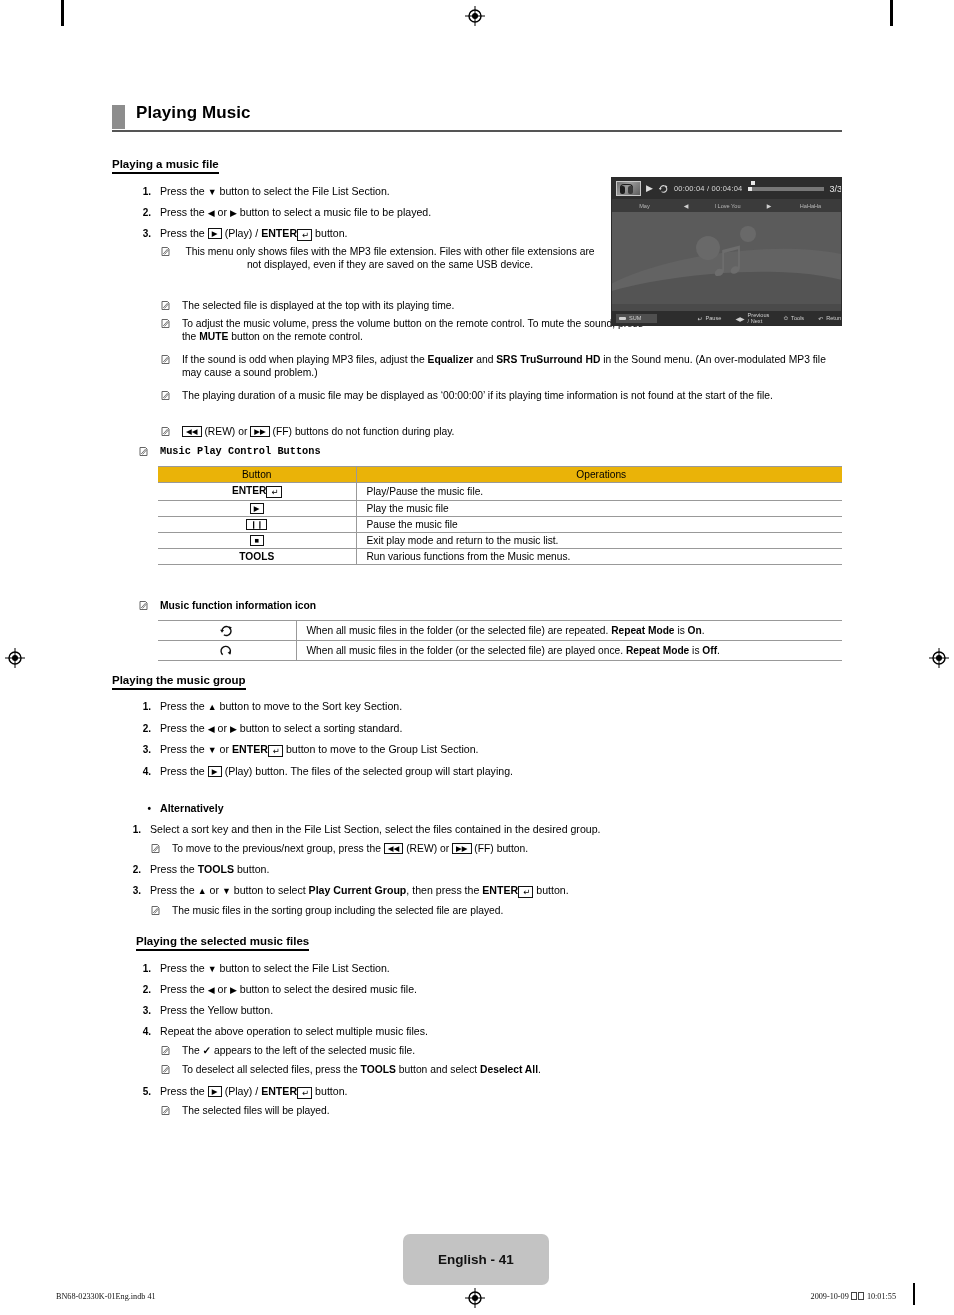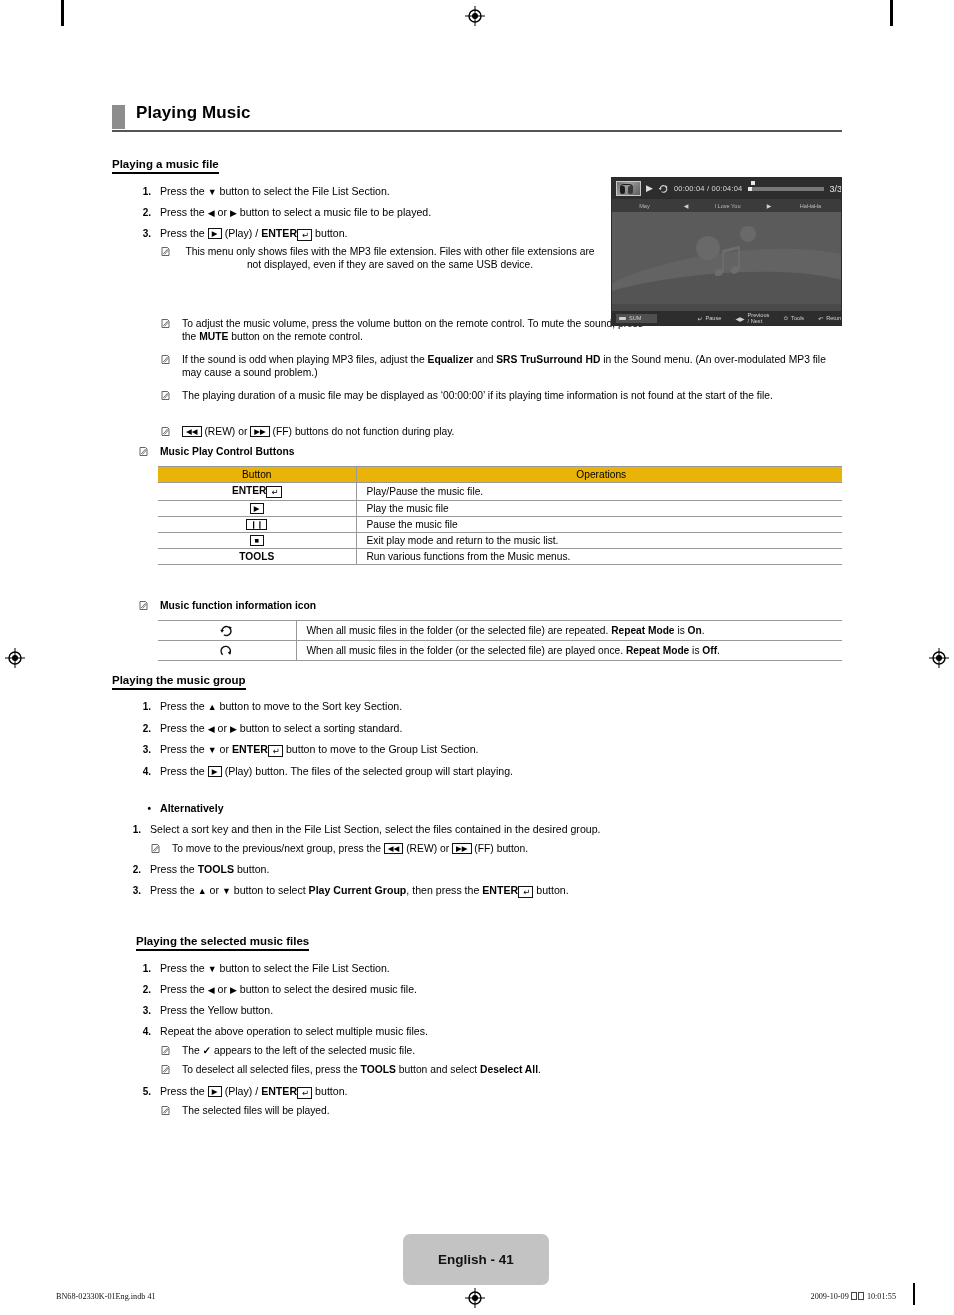--- a/index.html
+++ b/index.html
@@ -287,20 +287,30 @@
   <div class="note" style="left:48px;top:245px;width:438px;text-align:center;">
     <span class="note-ic">
       <svg class="note-icon-svg" width="11" height="11" viewBox="0 0 11 11">
           <path d="M2 9.5 L2 1.5 L7.5 1.5 L9 3 L9 9.5 Z" fill="none" stroke="#555" stroke-width="0.9"></path>
           <line x1="3.2" y1="8" x2="7.8" y2="2.8" stroke="#555" stroke-width="0.8"></line>
           <line x1="4.6" y1="8.4" x2="8.4" y2="4" stroke="#555" stroke-width="0.8"></line>
         </svg>
     </span>
     <span class="note-body">This menu only shows files with the MP3 file extension. Files with other file extensions are not displayed, even if they are saved on the same USB device.</span>
   </div>
+  <div class="note" style="left:48px;top:299px;width:500px;">
+    <span class="note-ic">
+      <svg class="note-icon-svg" width="11" height="11" viewBox="0 0 11 11">
+          <path d="M2 9.5 L2 1.5 L7.5 1.5 L9 3 L9 9.5 Z" fill="none" stroke="#555" stroke-width="0.9"></path>
+          <line x1="3.2" y1="8" x2="7.8" y2="2.8" stroke="#555" stroke-width="0.8"></line>
+          <line x1="4.6" y1="8.4" x2="8.4" y2="4" stroke="#555" stroke-width="0.8"></line>
+        </svg>
+    </span>
+    <span class="note-body">The selected file is displayed at the top with its playing time.</span>
+  </div>
   <div class="note" style="left:48px;top:317px;width:500px;">
     <span class="note-ic">
       <svg class="note-icon-svg" width="11" height="11" viewBox="0 0 11 11">
           <path d="M2 9.5 L2 1.5 L7.5 1.5 L9 3 L9 9.5 Z" fill="none" stroke="#555" stroke-width="0.9"></path>
           <line x1="3.2" y1="8" x2="7.8" y2="2.8" stroke="#555" stroke-width="0.8"></line>
           <line x1="4.6" y1="8.4" x2="8.4" y2="4" stroke="#555" stroke-width="0.8"></line>
         </svg>
     </span>
     <span class="note-body">To adjust the music volume, press the volume button on the remote control. To mute the sound, press the <b>MUTE</b> button on the remote control.</span>
   </div>
@@ -327,21 +337,21 @@
   <div class="note" style="left:48px;top:425px;width:500px;">
     <span class="note-ic">
       <svg class="note-icon-svg" width="11" height="11" viewBox="0 0 11 11">
           <path d="M2 9.5 L2 1.5 L7.5 1.5 L9 3 L9 9.5 Z" fill="none" stroke="#555" stroke-width="0.9"></path>
           <line x1="3.2" y1="8" x2="7.8" y2="2.8" stroke="#555" stroke-width="0.8"></line>
           <line x1="4.6" y1="8.4" x2="8.4" y2="4" stroke="#555" stroke-width="0.8"></line>
         </svg>
     </span>
     <span class="note-body"><span class="keybox">◀◀</span> (REW) or <span class="keybox">▶▶</span> (FF) buttons do not function during play.</span>
   </div>
-  <div class="note" style="left:26px;top:445px;width:500px;">
+  <div class="note" style="left:26px;top:445px;width:500px;font-family:Liberation Mono, monospace;">
     <span class="note-ic">
       <svg class="note-icon-svg" width="11" height="11" viewBox="0 0 11 11">
           <path d="M2 9.5 L2 1.5 L7.5 1.5 L9 3 L9 9.5 Z" fill="none" stroke="#555" stroke-width="0.9"></path>
           <line x1="3.2" y1="8" x2="7.8" y2="2.8" stroke="#555" stroke-width="0.8"></line>
           <line x1="4.6" y1="8.4" x2="8.4" y2="4" stroke="#555" stroke-width="0.8"></line>
         </svg>
     </span>
     <span class="note-body"><b>Music Play Control Buttons</b></span>
   </div>
 
@@ -447,20 +457,30 @@
     </span>
     <span class="note-body">To move to the previous/next group, press the <span class="keybox">◀◀</span> (REW) or <span class="keybox">▶▶</span> (FF) button.</span>
   </div>
   <div class="step" style="left:16px;top:863px;width:660px;">
     <span class="step-num">2.</span>
     <span class="step-body">Press the <b>TOOLS</b> button.</span>
   </div>
   <div class="step" style="left:16px;top:884px;width:660px;">
     <span class="step-num">3.</span>
     <span class="step-body">Press the <span class="arrow-g">▲</span> or <span class="arrow-g">▼</span> button to select <b>Play Current Group</b>, then press the <b>ENTER</b><span class="keybox enter">↵</span> button.</span>
+  </div>
+  <div class="note" style="left:38px;top:904px;width:620px;">
+    <span class="note-ic">
+      <svg class="note-icon-svg" width="11" height="11" viewBox="0 0 11 11">
+          <path d="M2 9.5 L2 1.5 L7.5 1.5 L9 3 L9 9.5 Z" fill="none" stroke="#555" stroke-width="0.9"></path>
+          <line x1="3.2" y1="8" x2="7.8" y2="2.8" stroke="#555" stroke-width="0.8"></line>
+          <line x1="4.6" y1="8.4" x2="8.4" y2="4" stroke="#555" stroke-width="0.8"></line>
+        </svg>
+    </span>
+    <span class="note-body">The music files in the sorting group including the selected file are played.</span>
   </div>
 
   <div class="sec-head" style="left:0;top:935px;margin-left:24px;">Playing the selected music files</div>
 
   <div class="step" style="left:26px;top:962px;width:560px;">
     <span class="step-num">1.</span>
     <span class="step-body">Press the <span class="arrow-g">▼</span> button to select the File List Section.</span>
   </div>
   <div class="step" style="left:26px;top:983px;width:560px;">
     <span class="step-num">2.</span>

